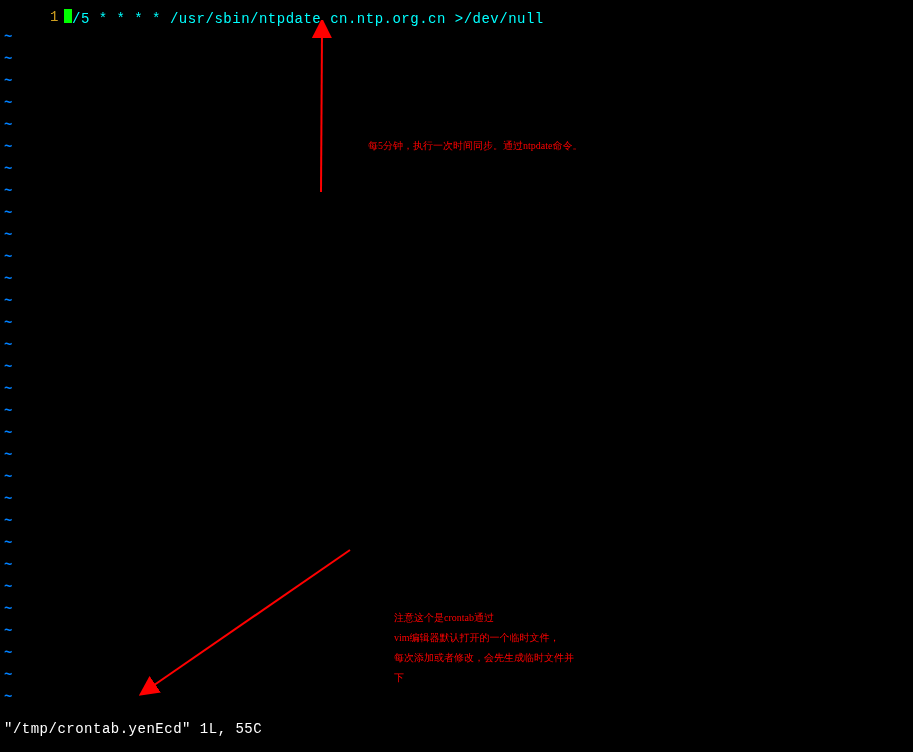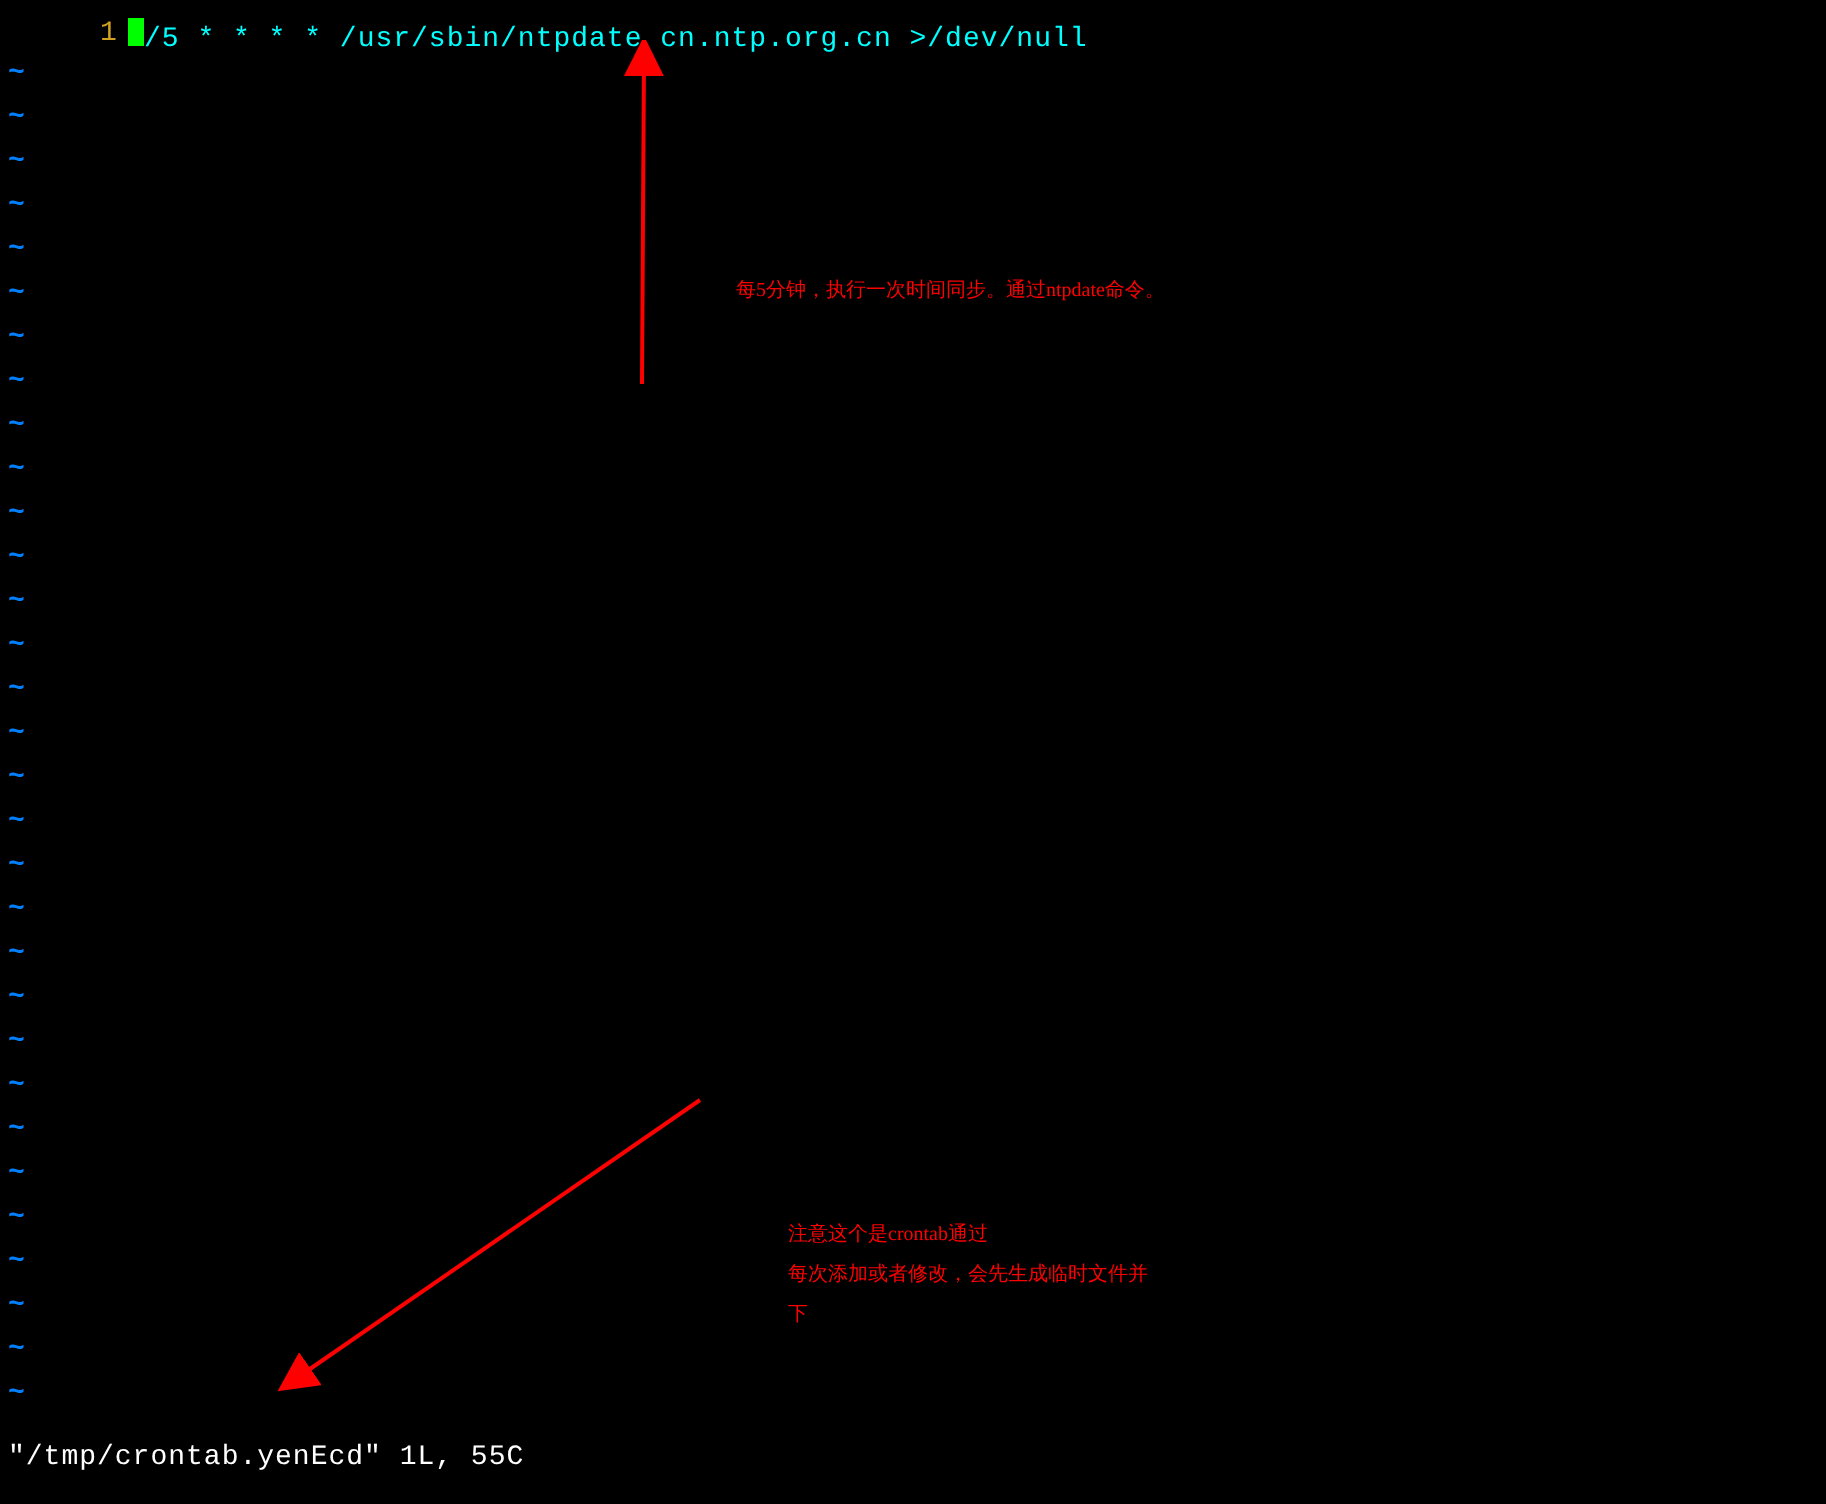--- a/index.html
+++ b/index.html
@@ -162,19 +162,20 @@
     <defs>
       <marker id="ah2" markerWidth="10" markerHeight="10" refX="5" refY="5" orient="auto">
         <polygon points="0,0 10,5 0,10" fill="#ff0000"></polygon>
       </marker>
     </defs>
     <line x1="215" y1="5" x2="12" y2="145" stroke="#ff0000" stroke-width="2" marker-end="url(#ah2)"></line>
   </svg>
 
   <div class="annotation annotation-2">
     <div>注意这个是crontab通过</div>
+    <div>vim编辑器默认打开的一个临时文件，</div>
     <div>每次添加或者修改，会先生成临时文件并</div>
     <div>下</div>
   </div>
 
   <div class="status-line">"/tmp/crontab.yenEcd" 1L, 55C</div>
 
 </div>
 
 </body></html>

